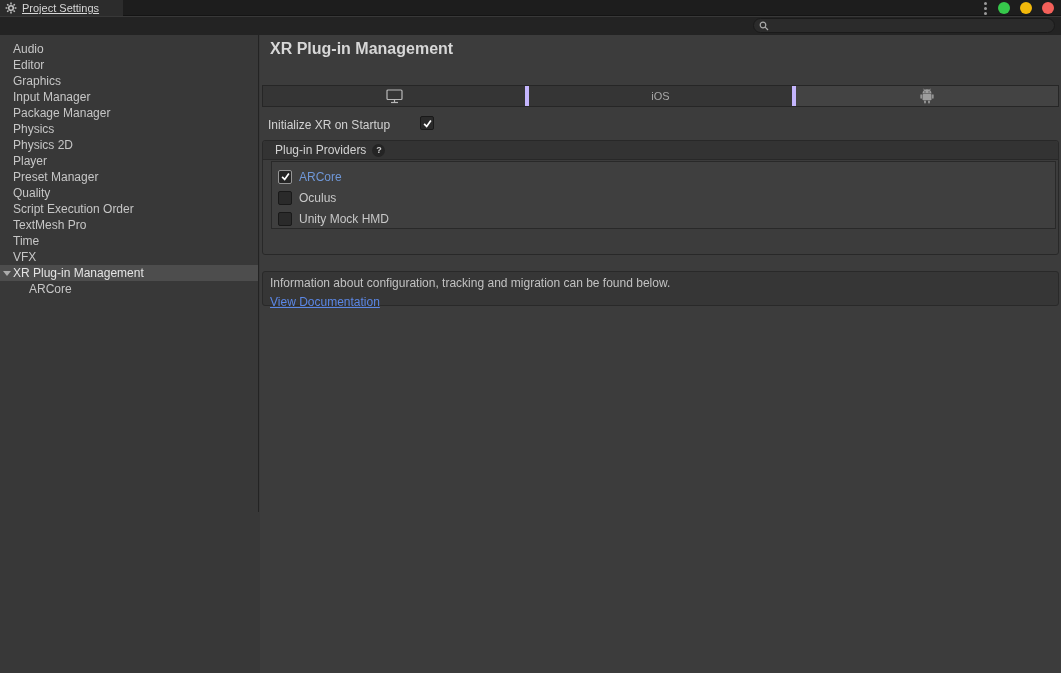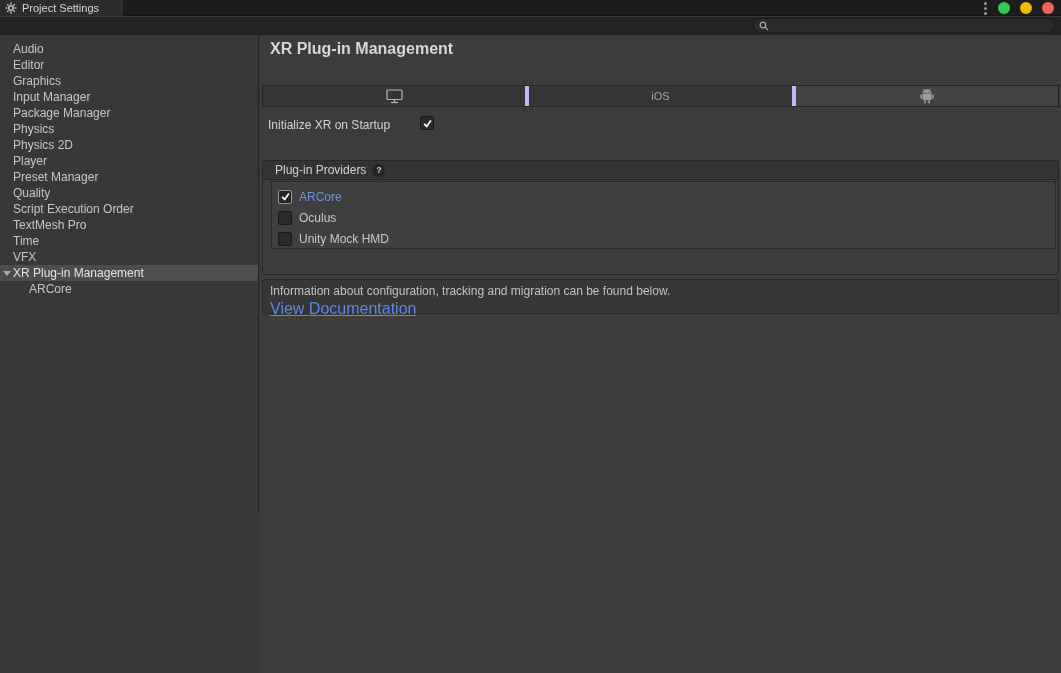--- a/index.html
+++ b/index.html
@@ -3,21 +3,21 @@
 <meta charset="utf-8">
 <style>
   * { margin:0; padding:0; box-sizing:border-box; }
   html,body { width:1061px; height:673px; overflow:hidden; background:#383838;
               font-family:"Liberation Sans","DejaVu Sans",sans-serif; }
   .abs { position:absolute; }
 
   
   #titlebar { left:0; top:0; width:1061px; height:16px; background:#1d1d1d; border-bottom:1px solid #141414; }
   #ps-tab { left:0; top:0; width:123px; height:16px; background:#2c2c2c; display:flex; align-items:center; gap:5px; padding-left:5px; }
-  #ps-tab-label { font-size:11px; color:#d6d6d6; white-space:nowrap; }
+  #ps-tab-label { font-size:11px; color:#d6d6d6; white-space:nowrap;text-decoration:underline; }
   #gear-svg { display:block; }
   #win-controls { right:0; top:0; height:16px; display:flex; align-items:center; gap:10px; padding-right:7px; }
   #kebab { display:flex; flex-direction:column; gap:2px; margin-right:1px; cursor:default; }
   #kebab span { width:3px; height:3px; border-radius:50%; background:#9a9a9a; }
   .circle { width:12px; height:12px; border-radius:50%; }
   #circle-green { background:#36c84b; }
   #circle-yellow { background:#f2b90b; }
   #circle-red { background:#f4605a; }
 
   
@@ -48,37 +48,37 @@
 
   
   #init-row { left:8px; top:79px; height:18px; display:flex; align-items:flex-end; }
   #init-label { font-size:12px; color:#d2d2d2; }
   .checkbox { width:14px; height:14px; background:#2a2a2a; border:1px solid #191919; border-radius:2px;
               display:flex; align-items:center; justify-content:center; }
   .checkbox.focused { border:1px solid #969696; background:#252525; }
   #init-check { position:absolute; left:152px; top:2px; }
 
   
-  #section { left:2px; top:105px; width:797px; height:115px; border:1px solid #282828; border-radius:3px;margin-top:20px; }
+  #section { left:2px; top:105px; width:797px; height:115px; border:1px solid #282828; border-radius:3px; }
   #section-header { height:19px; background:#333333; border-bottom:1px solid #282828; display:flex; align-items:center;
                     gap:6px; padding-left:12px; border-radius:3px 3px 0 0; }
   #section-header-label { font-size:12px; color:#d2d2d2; }
   #help-icon { width:13px; height:13px; border-radius:50%; background:#242424; color:#d0d0d0; font-size:9px; font-weight:700;
                display:flex; align-items:center; justify-content:center; }
   #providers-box { position:absolute; left:8px; top:20px; width:785px; height:68px; background:#3f3f3f;
                    border:1px solid #292929; padding-top:4px; }
   .prov-row { height:21px; display:flex; align-items:center; gap:7px; padding-left:6px; }
   .prov-label { font-size:12px; color:#c8c8c8; }
   .prov-label.blue { color:#6f97d7; }
 
   
-  #infobox { left:2px; top:244px; width:797px; height:35px; background:#363636; border:1px solid #292929;
+  #infobox { left:2px; top:236px; width:797px; height:35px; background:#363636; border:1px solid #292929;
              border-radius:3px; padding:4px 7px; }
   #info-text { font-size:12px; color:#c2c2c2; margin-bottom:2px; }
-  #info-link { font-size:16px; color:#5b87e5; text-decoration:underline; cursor:pointer; display:inline-block; }
+  #info-link { font-size:12px; color:#5b87e5; text-decoration:underline; cursor:pointer; display:inline-block; }
 </style>
 </head>
 <body>
 
 <div id="titlebar" class="abs">
   <div id="ps-tab" class="abs">
     <svg id="gear-svg" width="12" height="12" viewBox="0 0 12 12">
       <g stroke="#c2c2c2" stroke-width="1.5" fill="none">
         <circle cx="6" cy="6" r="2.3"></circle>
         <line x1="6" y1="0.6" x2="6" y2="2.4"></line>

